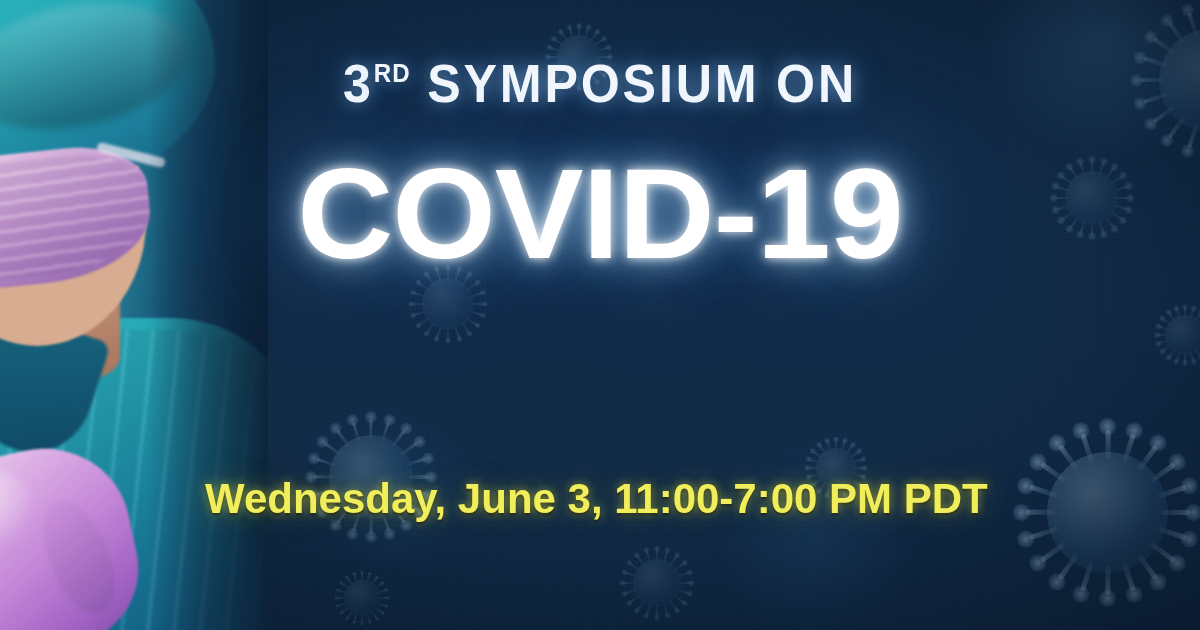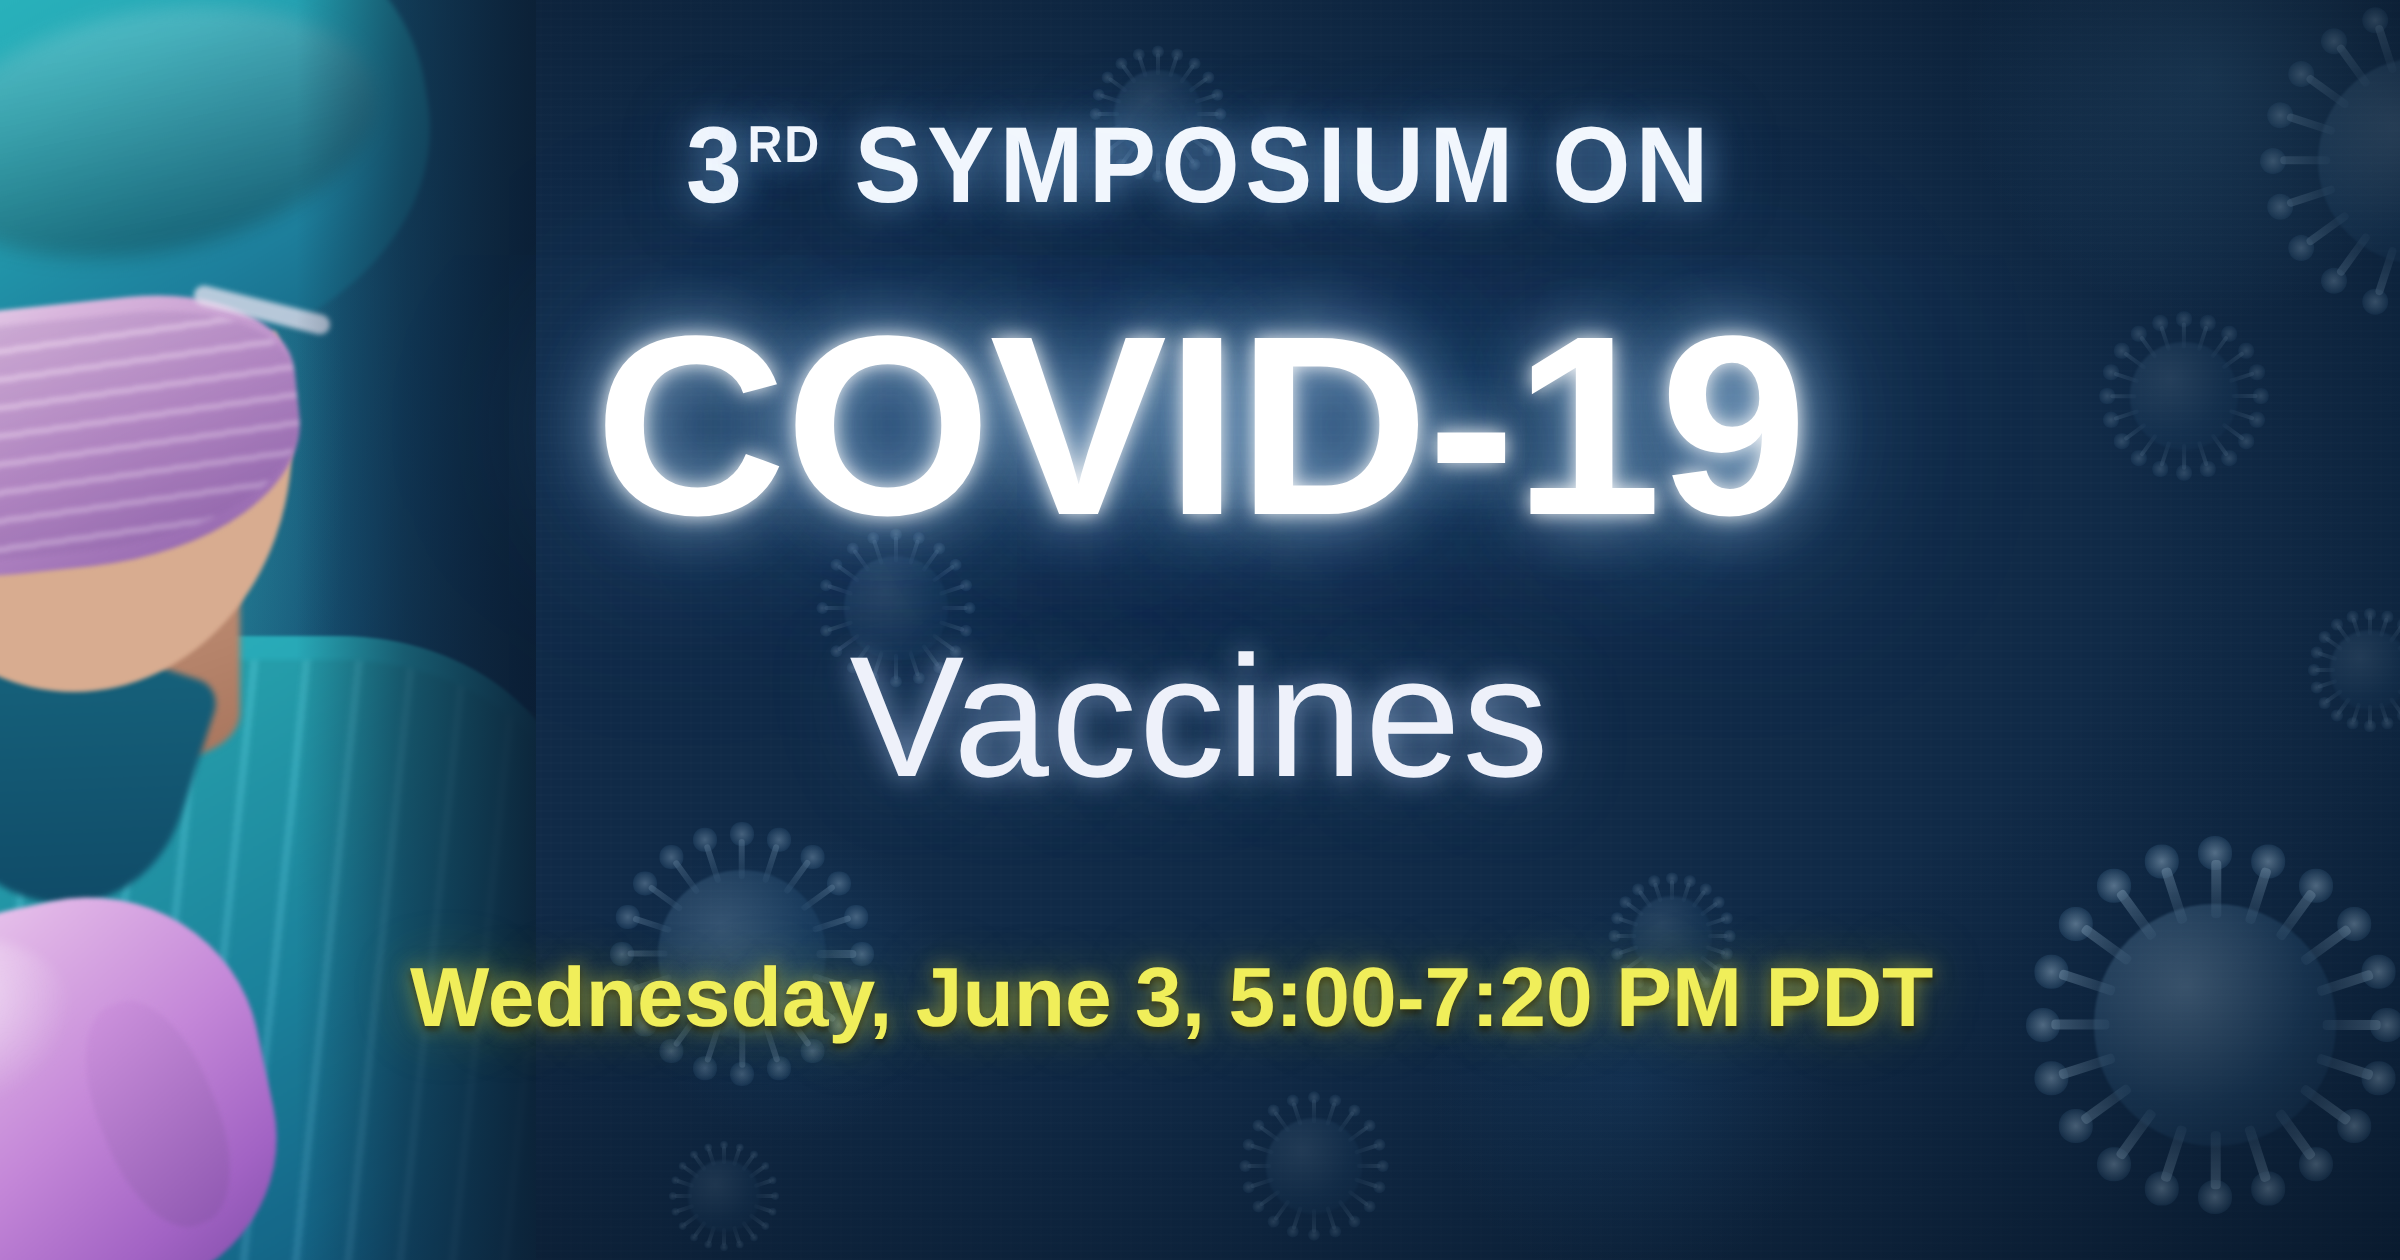--- a/index.html
+++ b/index.html
@@ -742,19 +742,18 @@
   </div>
 
   <div class="content">
 
     <div class="eyebrow">
       <span>3</span><sup>RD</sup>&nbsp;<span>SYMPOSIUM ON</span>
     </div>
 
     <div class="bigtitle">COVID-19</div>
 
-    <div class="subtitle">Vaccines</div>
-
-    <div class="dateline">Wednesday, June 3, 5:00-7:20 PM PDT</div>
+
+    <div class="dateline">Wednesday, June 3, 11:00-7:00 PM PDT</div>
 
   </div>
 
 </div>
 
 </body></html>

